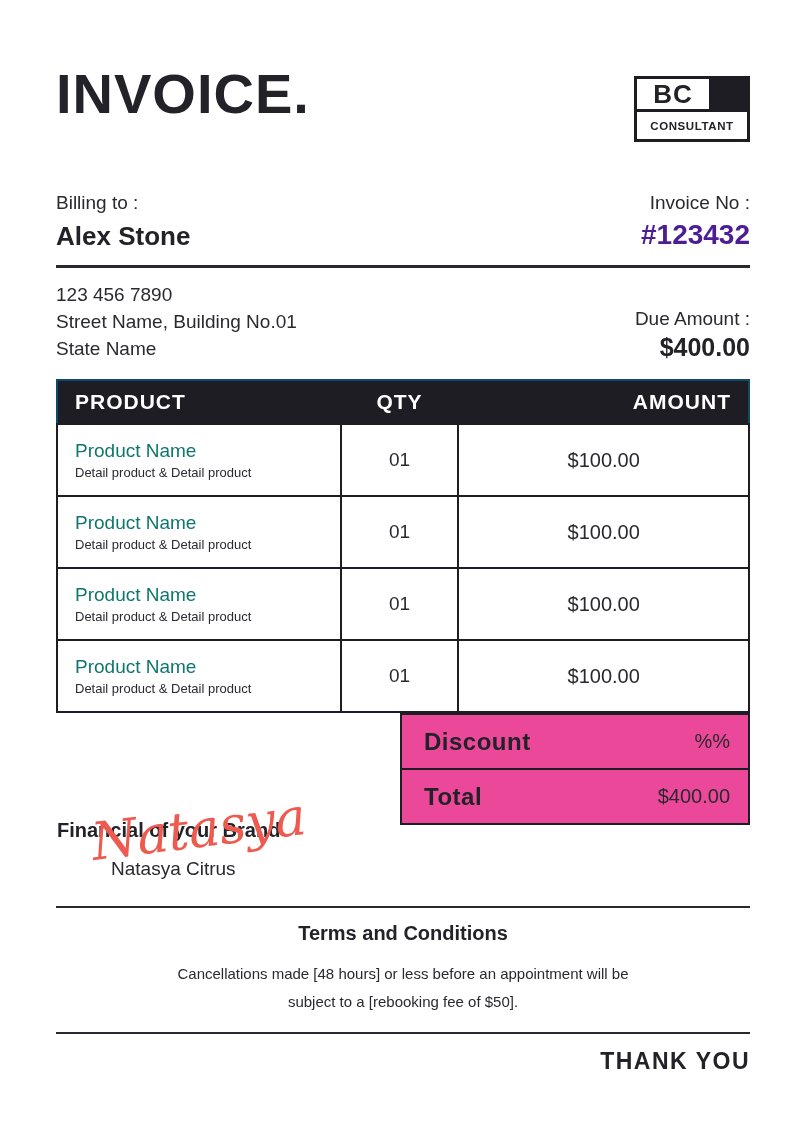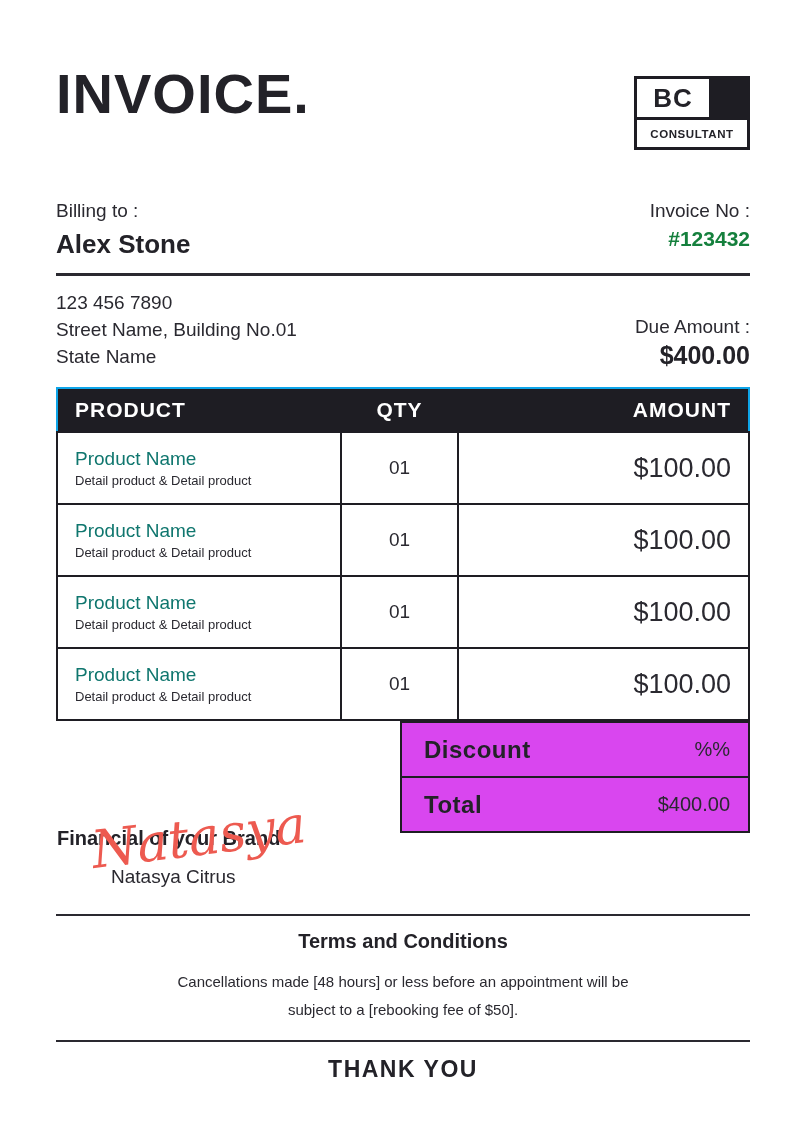--- a/index.html
+++ b/index.html
@@ -29,21 +29,21 @@
     line-height: 1;
     color: #232228;
   }
   .logo {
     width: 116px;
     background: #1e1d23;
     padding: 3px;
     box-sizing: border-box;
     margin-top: 10px;
   }
-  .logo-top { display: flex; height: 38px; }
+  .logo-top { display: flex; height: 30px; }
   .logo-bc {
     width: 72px;
     background: #ffffff;
     display: flex;
     align-items: center;
     justify-content: center;
     font-size: 26px;
     font-weight: 700;
     letter-spacing: 1px;
     color: #232228;
@@ -65,41 +65,41 @@
   
   .billing-row {
     display: flex;
     justify-content: space-between;
     align-items: flex-start;
     margin-top: 50px;
   }
   .label-sm { font-size: 19px; color: #2a2930; }
   .billing-name { font-size: 26px; font-weight: 700; margin-top: 7px; color: #232228; }
   .invoice-no-wrap { text-align: right; }
-  .invoice-no { font-size: 21px; font-weight: 700; margin-top: 5px; color: #15803d; }
+  .invoice-no { font-size: 28px; font-weight: 700; margin-top: 5px; color: #4c1d95; }
 
   .divider { border: none; border-top: 3px solid #2a2930; margin: 13px 0 0 0; }
 
   
   .contact-row {
     display: flex;
     justify-content: space-between;
     align-items: flex-end;
     margin-top: 13px;
   }
   .contact-lines { font-size: 19px; line-height: 27px; }
   .due-wrap { text-align: right; }
   .due-amount { font-size: 25px; font-weight: 700; margin-top: 3px; color: #232228; }
 
   
   table.items {
     width: 100%;
     margin-top: 17px;
     border-collapse: collapse;
-    border: 2px solid #0ea5e9;
+    border: 2px solid #0c4a6e;
   }
   table.items th {
     background: #1e1d23;
     color: #ffffff;
     font-size: 21px;
     font-weight: 700;
     letter-spacing: 1px;
     padding: 9px 17px;
   }
   th.col-product { text-align: left; width: 41%; }
@@ -107,34 +107,34 @@
   th.col-amount { text-align: right; width: 42%; }
   table.items td {
     border: 2px solid #1e1d23;
     padding: 12px 17px;
     height: 46px;
     vertical-align: middle;
   }
   .product-name { font-size: 19px; color: #0f766e; }
   .product-detail { font-size: 13px; margin-top: 3px; color: #2a2930; }
   td.cell-qty { text-align: center; font-size: 19px; }
-  td.cell-amount { text-align: right; font-size: 27px; }
+  td.cell-amount { text-align: center; font-size: 20px; }
 
   
   .below-table { display: flex; justify-content: space-between; align-items: flex-start; }
   .summary { width: 350px; box-sizing: border-box; }
   .summary-row {
     box-sizing: border-box;
     border: 2px solid #1e1d23;
     height: 57px;
     display: flex;
     align-items: center;
     justify-content: space-between;
     padding: 0 18px 0 22px;
-    background: #d946ef;
+    background: #ec4899;
   }
   .summary-row + .summary-row { margin-top: -2px; gap: 38px; }
   .summary-label { font-size: 24px; font-weight: 700; letter-spacing: 0.5px; color: #232228; }
   .summary-value { font-size: 20px; color: #2a2930; }
 
   .signature { position: relative; margin-top: 106px; margin-left: 1px; width: 310px; }
   .sig-heading { font-size: 20px; font-weight: 700; color: #232228; }
   .sig-script {
     position: absolute;
     top: -16px;
@@ -147,21 +147,21 @@
     white-space: nowrap;
     pointer-events: none;
   }
   .sig-name { font-size: 19px; margin: 16px 0 0 54px; color: #2a2930; }
 
   
   .terms-divider { border: none; border-top: 2px solid #2a2930; margin: 26px 0 0 0; }
   .terms-heading { text-align: center; font-size: 20px; font-weight: 700; margin-top: 14px; color: #232228; }
   .terms-body { text-align: center; font-size: 15px; line-height: 28px; margin-top: 15px; }
   .thank-you {
-    text-align: center;
+    text-align: right;
     font-size: 23px;
     font-weight: 700;
     letter-spacing: 1.5px;
     margin-top: 14px;
     color: #232228;
   }
 </style>
 </head>
 <body>
 

